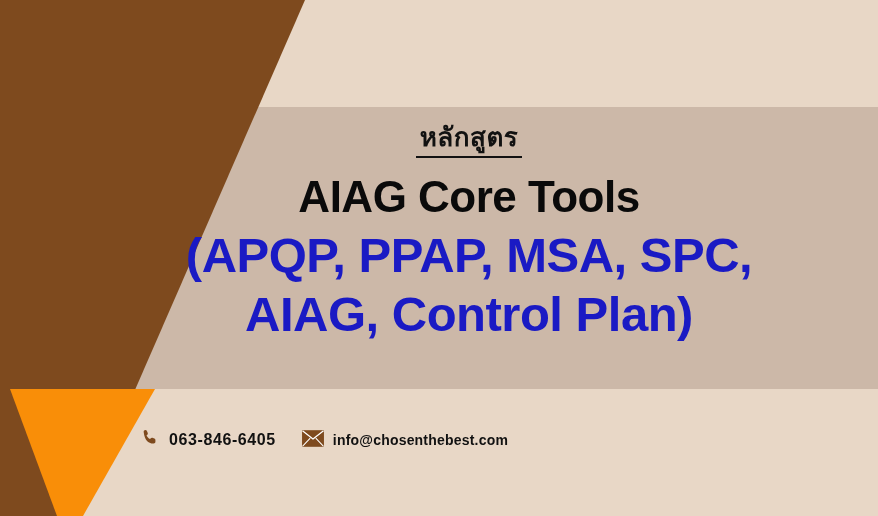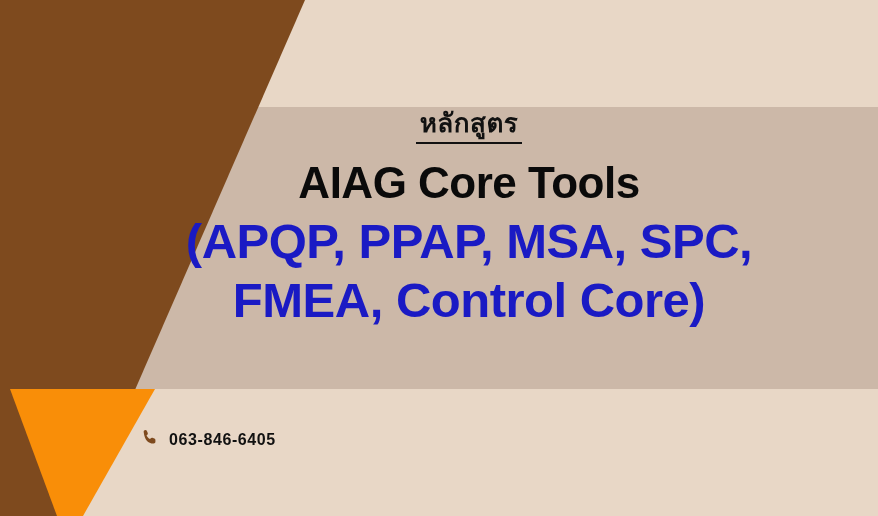--- a/index.html
+++ b/index.html
@@ -63,20 +63,21 @@
   
   .content {
     position: absolute;
     top: 107px; left: 0;
     width: 878px;
     height: 282px;
     display: flex;
     flex-direction: column;
     align-items: center;
     justify-content: flex-start;
+    padding-top: 14px;
     box-sizing: border-box;
   }
   .kicker {
     font-size: 26px;
     font-weight: 700;
     color: #111111;
     letter-spacing: 0.5px;
     border-bottom: 2px solid #111111;
     padding: 0 4px 2px 4px;
     line-height: 1.25;
@@ -148,35 +149,48 @@
   </div>
   <div class="bg-brown-left"></div>
   <div class="bg-brown-foot"></div>
   <div class="bg-orange-tri2"></div>
 
   <div class="content">
     <div class="kicker">หลักสูตร</div>
     <div class="main-title">AIAG Core Tools</div>
     <div class="sub-title">
       <span class="sub-line">(APQP, PPAP, MSA, SPC,</span>
-      <span class="sub-line">FMEA, Control Core)</span>
+      <span class="sub-line">AIAG, Control Plan)</span>
     </div>
   </div>
 
   <div class="footer">
     <div class="contact-row">
 
       <div class="contact-item">
         <span class="icon">
           <svg width="20" height="20" viewBox="0 0 24 24">
             <path fill="#7E4A1E" d="M6.6 2.5c.8 0 1.5.5 1.8 1.3l.9 2.3c.3.7.1 1.5-.5 2l-1 .8c.9 1.9 2.4 3.4 4.3 4.3l.8-1c.5-.6 1.3-.8 2-.5l2.3.9c.8.3 1.3 1 1.3 1.8v2.2c0 1.2-1 2.2-2.2 2.1C9.2 18.2 5.8 14.8 4.4 4.7c-.1-1.2.9-2.2 2.1-2.2z"></path>
           </svg>
         </span>
         <span class="contact-text phone-text">063-846-6405</span>
       </div>
 
+      <div class="contact-item">
+        <span class="icon">
+          <svg width="22" height="17" viewBox="0 0 24 18">
+            <rect x="0.5" y="0.5" width="23" height="17" fill="#ffffff" stroke="#7E4A1E" stroke-width="1"></rect>
+            <path d="M0.5 0.5 L12 10 L23.5 0.5 L23.5 17.5 L0.5 17.5 Z" fill="#7E4A1E"></path>
+            <path d="M0.5 0.5 L23.5 0.5 L12 10 Z" fill="#7E4A1E"></path>
+            <path d="M1.8 1.8 L22.2 1.8 L12 10.2 Z" fill="#ffffff" opacity="0.0"></path>
+            <path d="M0.5 17.5 L9 8.6 M23.5 17.5 L15 8.6" stroke="#ffffff" stroke-width="1.1" fill="none"></path>
+            <path d="M0.5 0.5 L12 9.6 L23.5 0.5" stroke="#ffffff" stroke-width="1.4" fill="none"></path>
+          </svg>
+        </span>
+        <span class="contact-text">info@chosenthebest.com</span>
+      </div>
 
 
     </div>
 
   </div>
 
 </div>
 
 </body></html>

